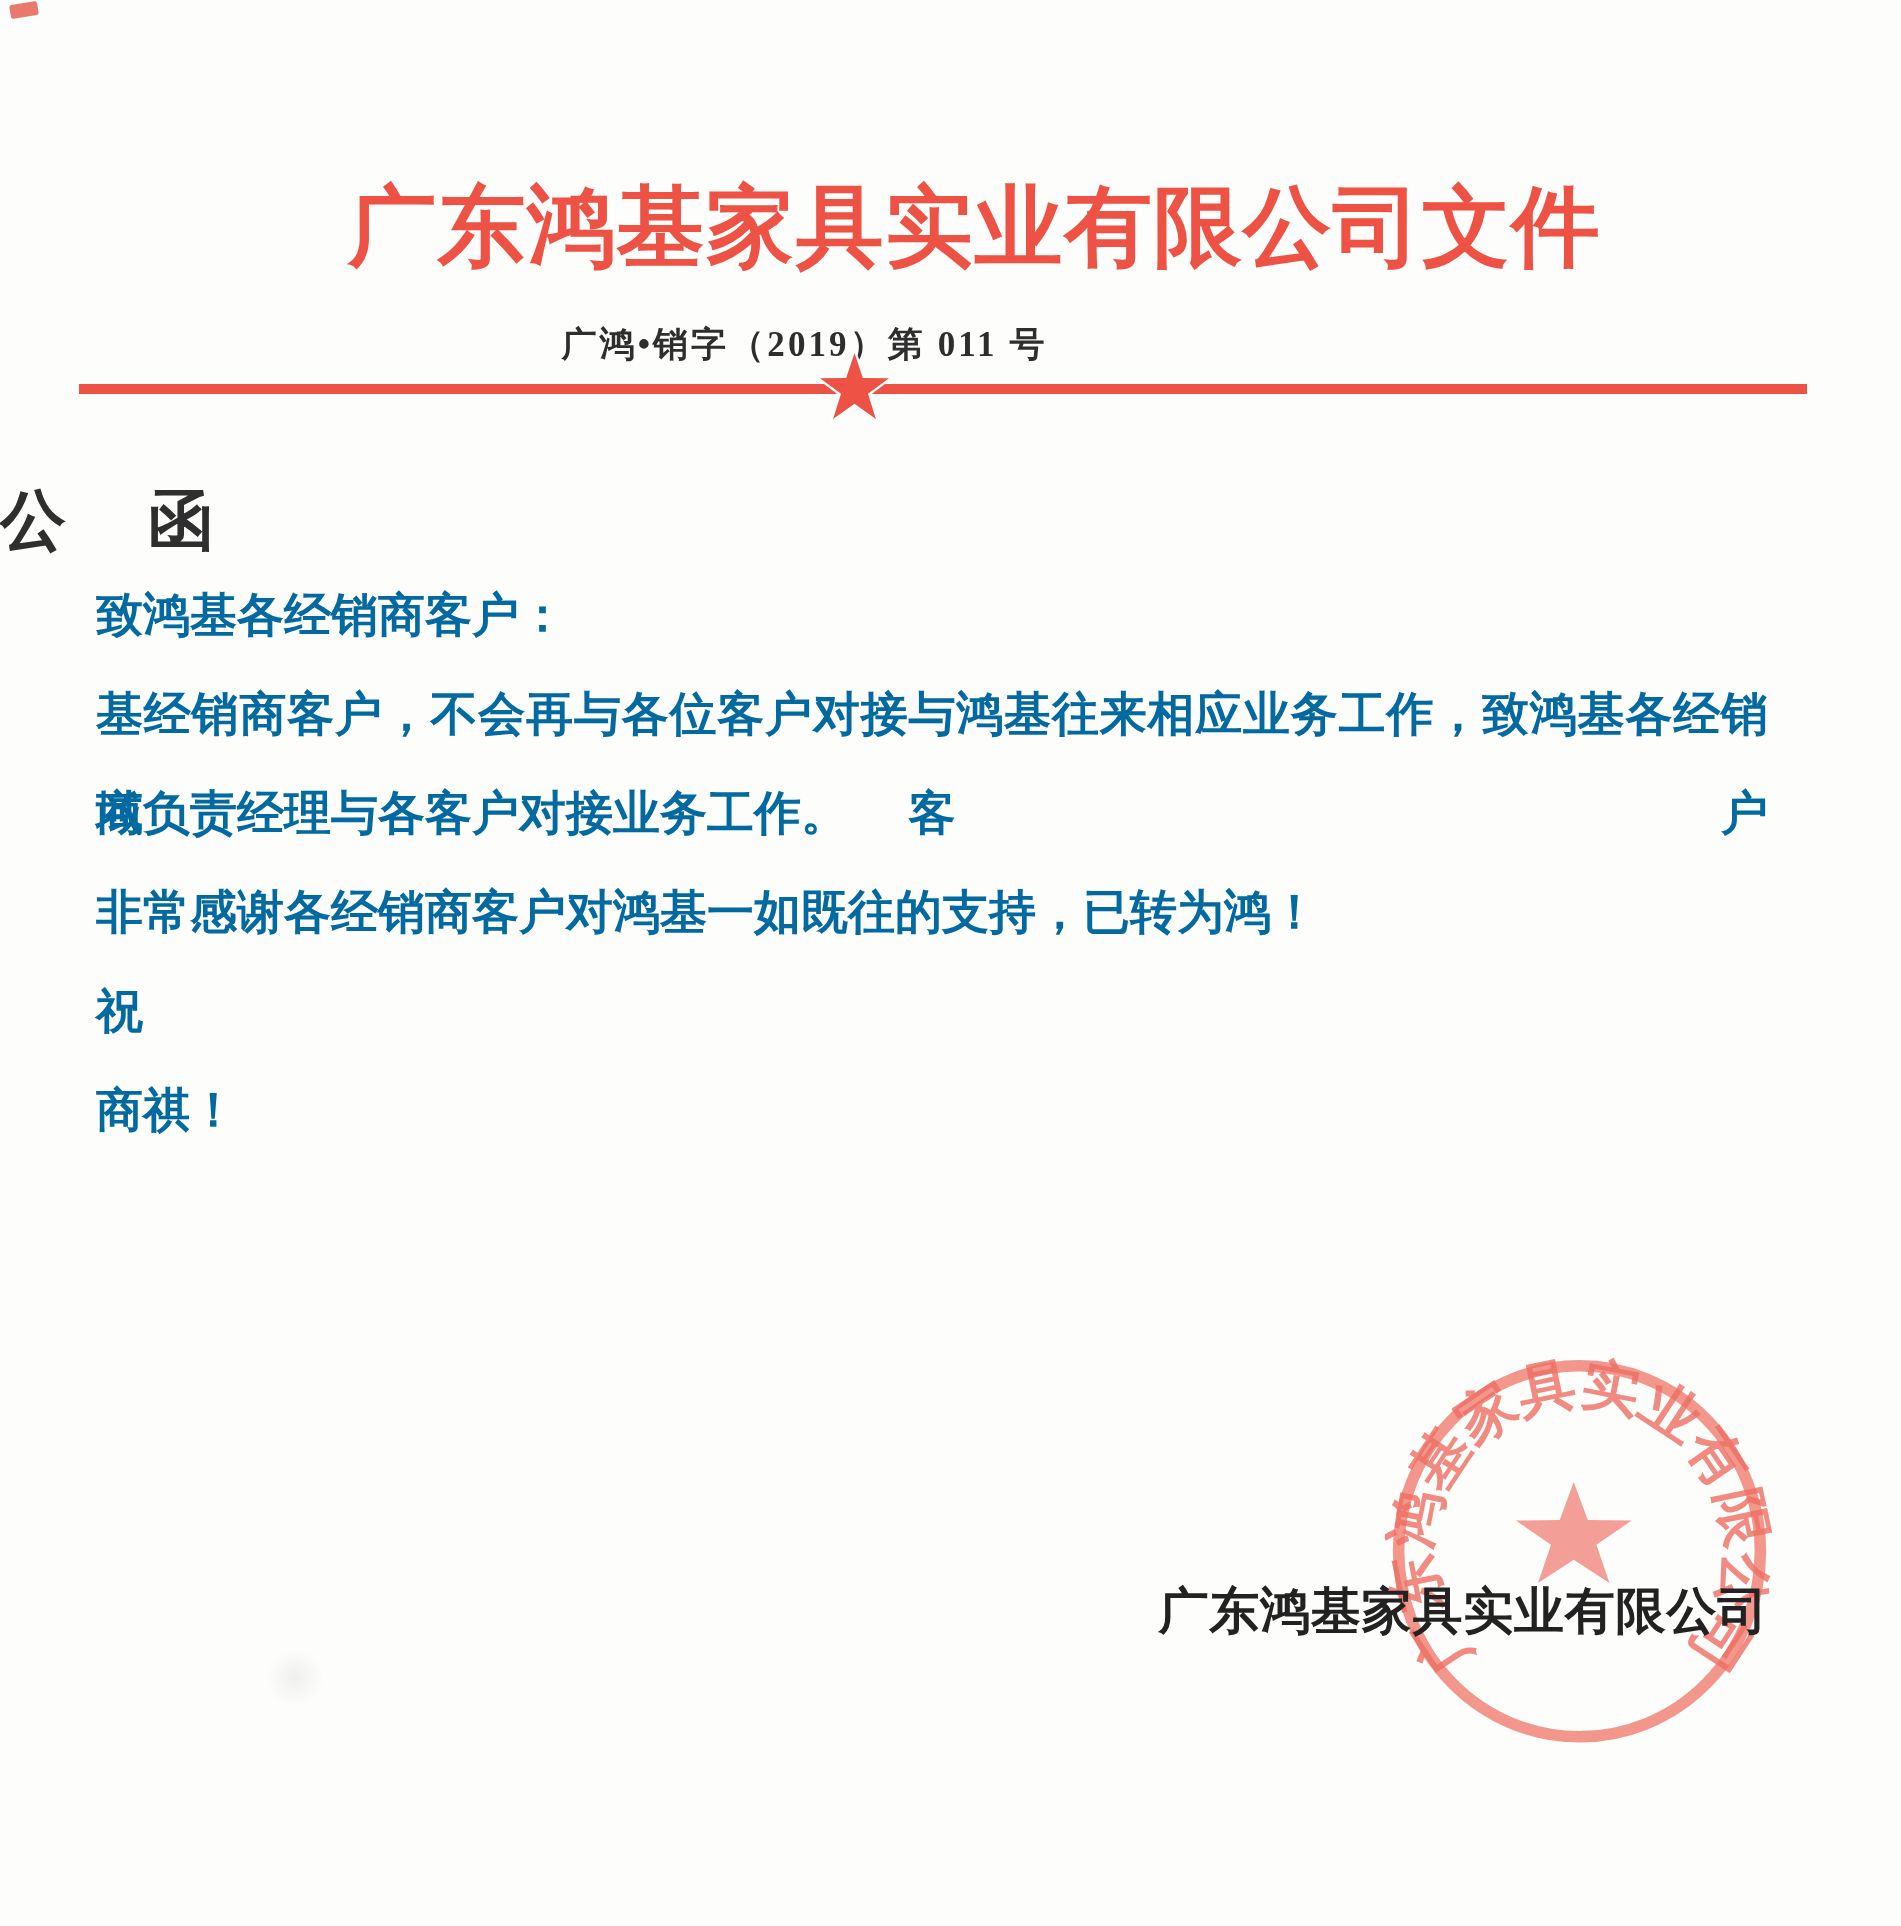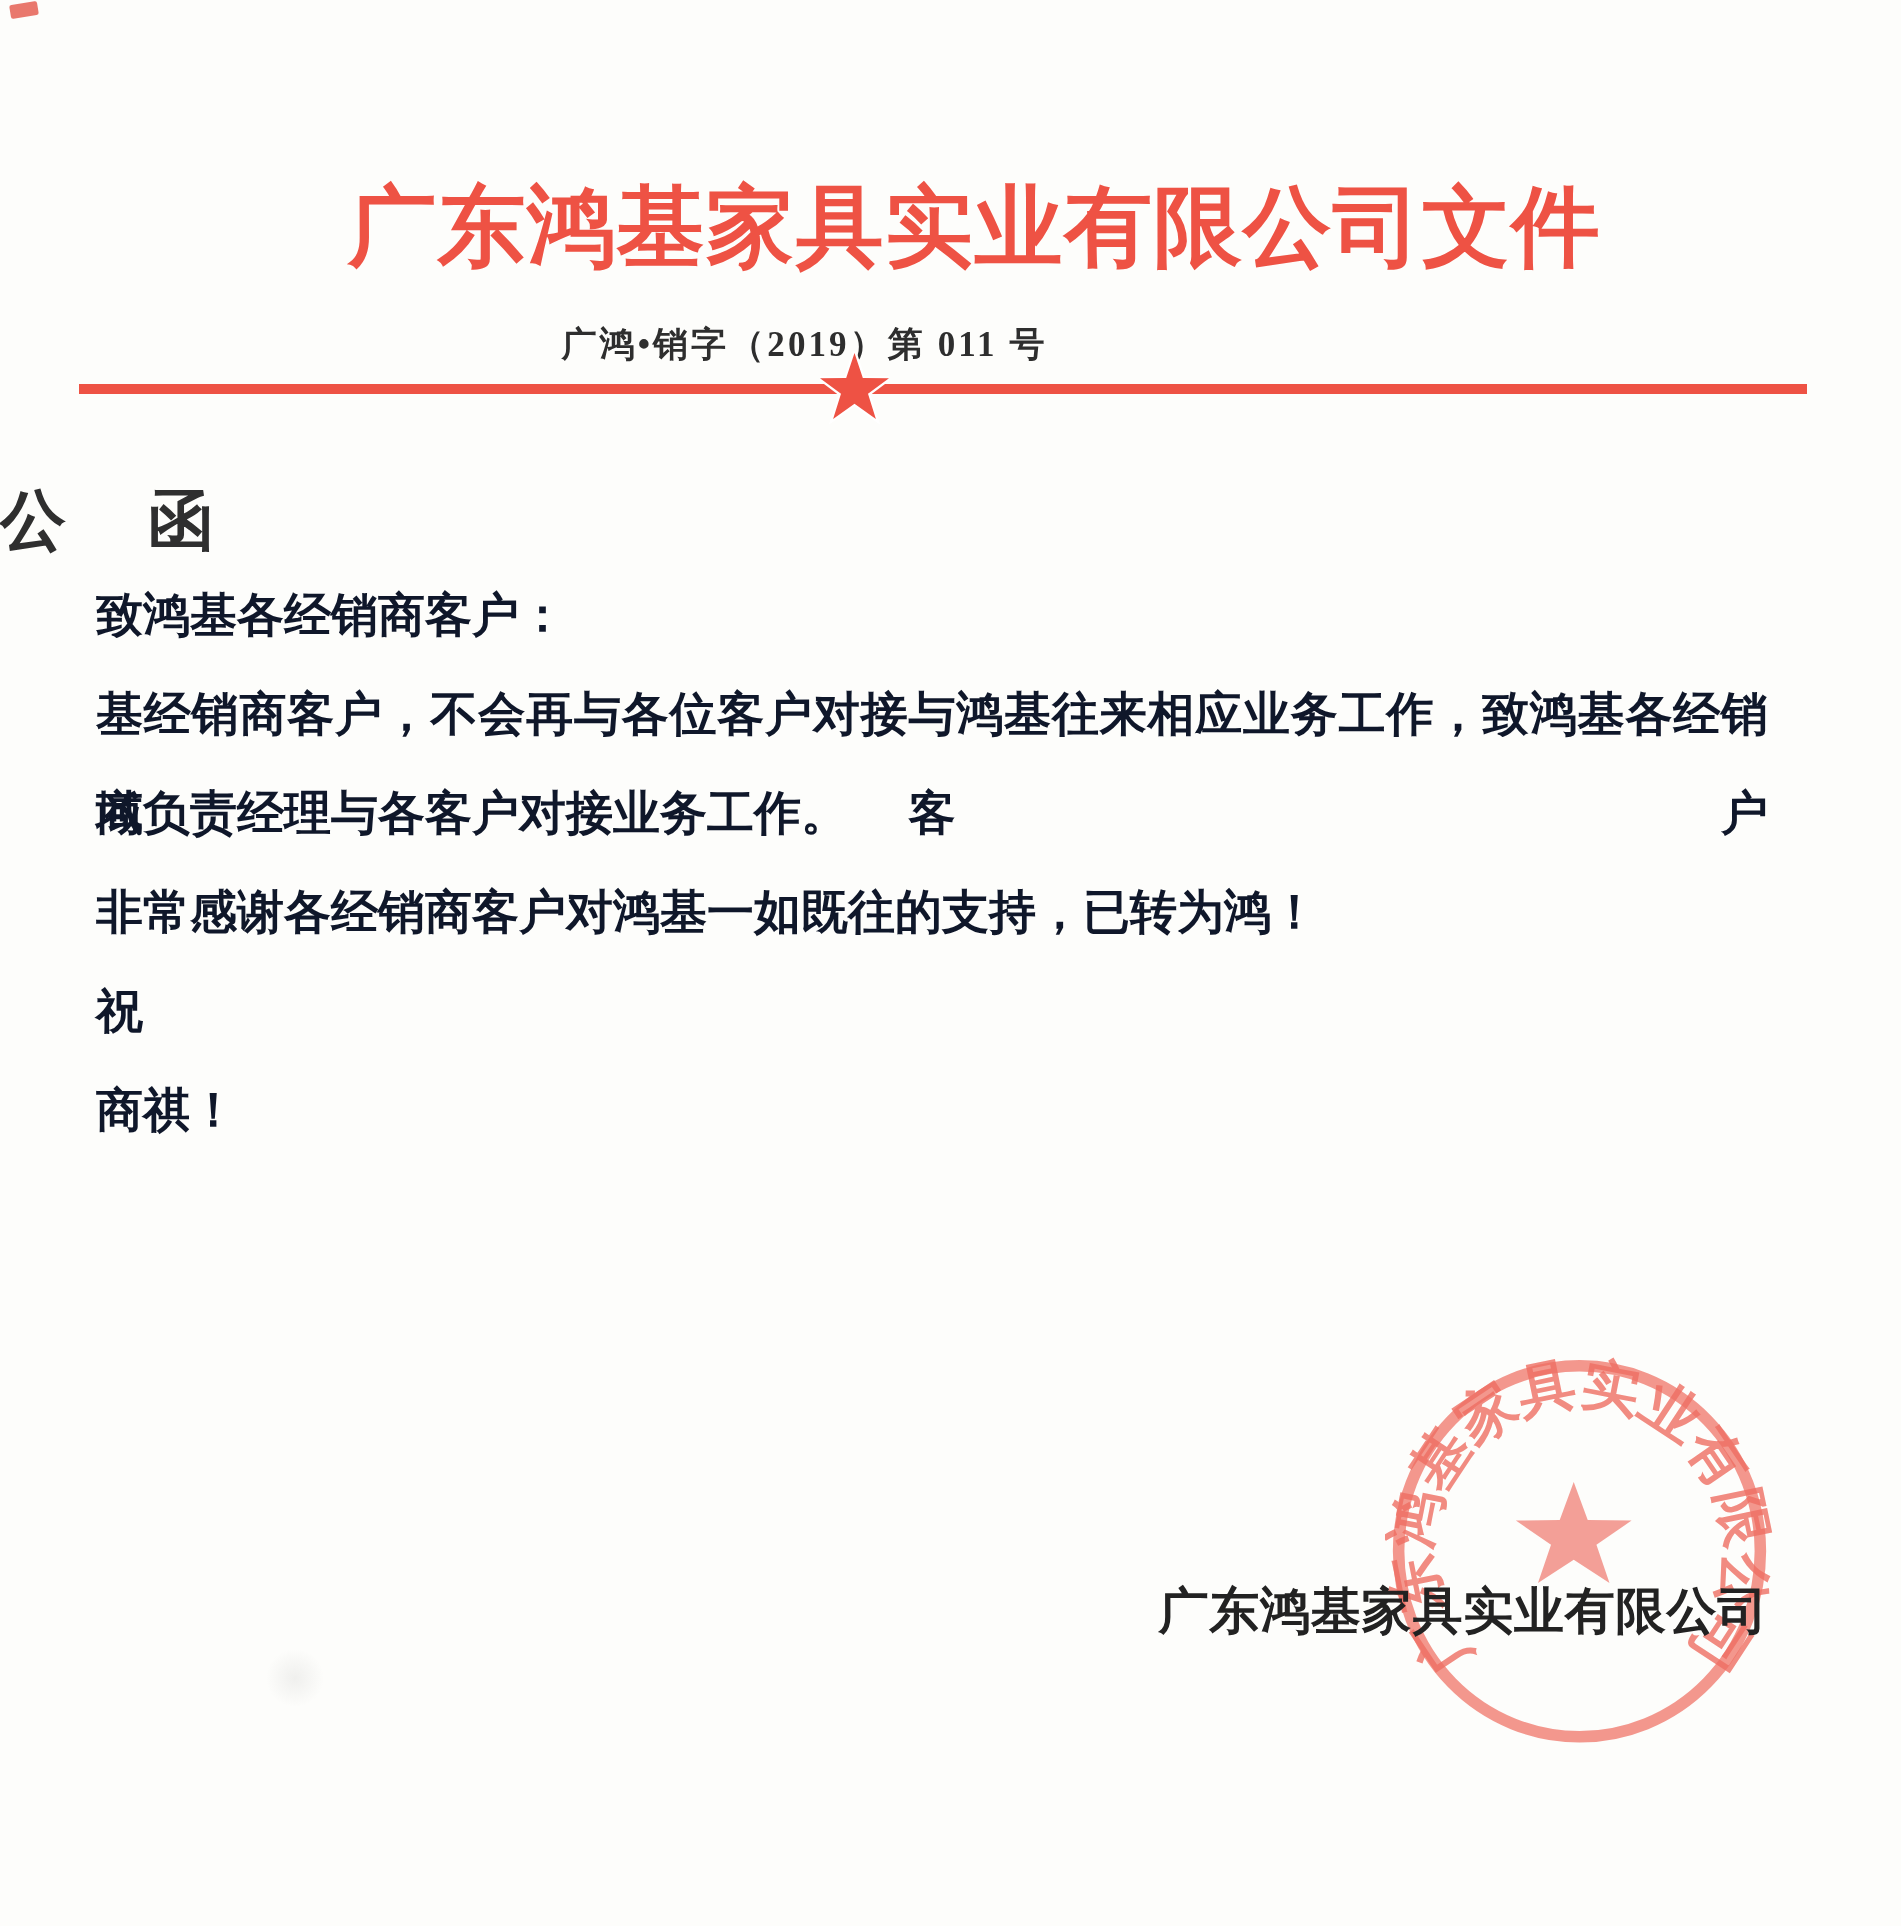--- a/index.html
+++ b/index.html
@@ -34,21 +34,21 @@
   .divider-star{position:absolute;left:820px;top:351px;width:69px;height:77px;z-index:2;}
 
   .letter-heading{
     position:absolute;top:476px;left:0;right:0;
     text-align:left;font-size:66px;font-weight:800;color:#2f2f2f;white-space:nowrap;
   }
   .letter-heading .second{margin-left:82px;}
 
   .letter-body{
     position:absolute;left:96px;top:566px;width:1672px;
-    font-size:47px;font-weight:600;color:#0f172a;
+    font-size:47px;font-weight:600;color:#0369a1;
   }
   .letter-body .line{display:block;line-height:99px;height:99px;white-space:nowrap;}
   .letter-body .just{white-space:normal;text-align:justify;text-align-last:justify;}
   .letter-body .indent{padding-left:99px;}
 
   .seal{position:absolute;left:1385px;top:1357px;width:389px;height:391px;z-index:2;}
 
   .signature-company{
     position:absolute;right:133px;top:1578px;z-index:3;
     font-size:50px;font-weight:700;letter-spacing:0.8px;color:#222;white-space:nowrap;

